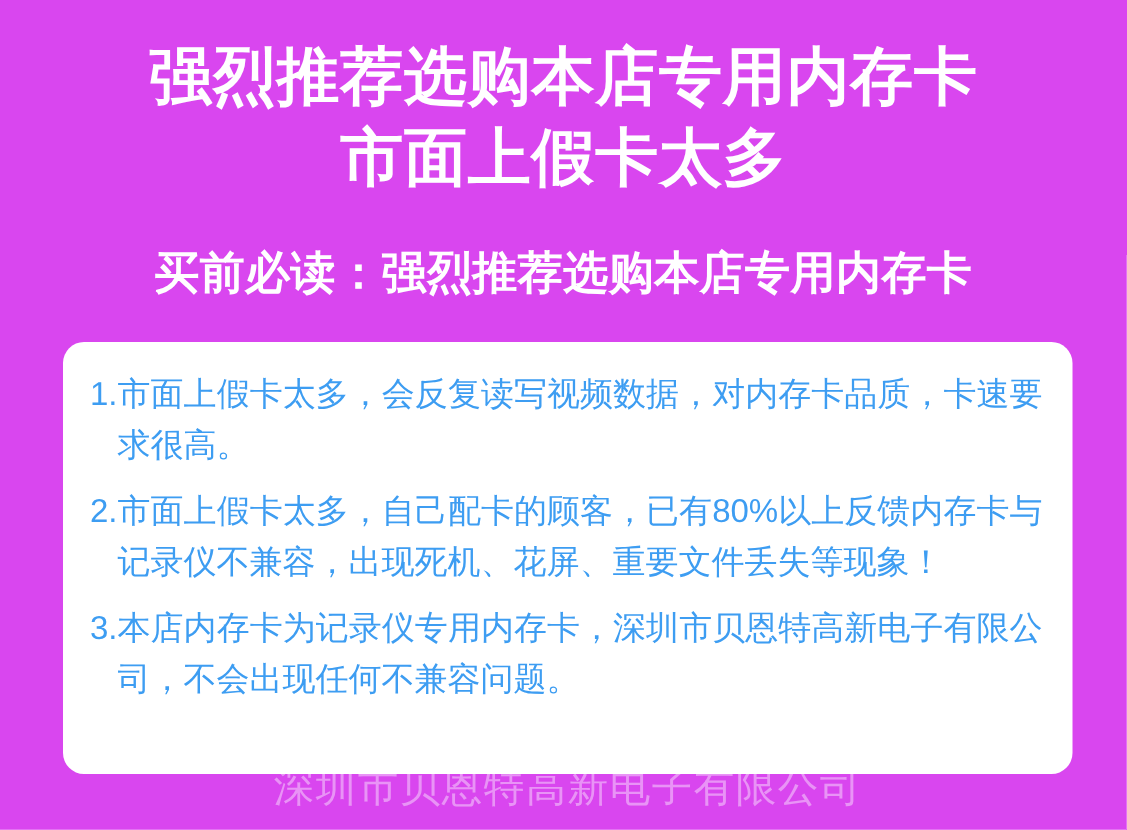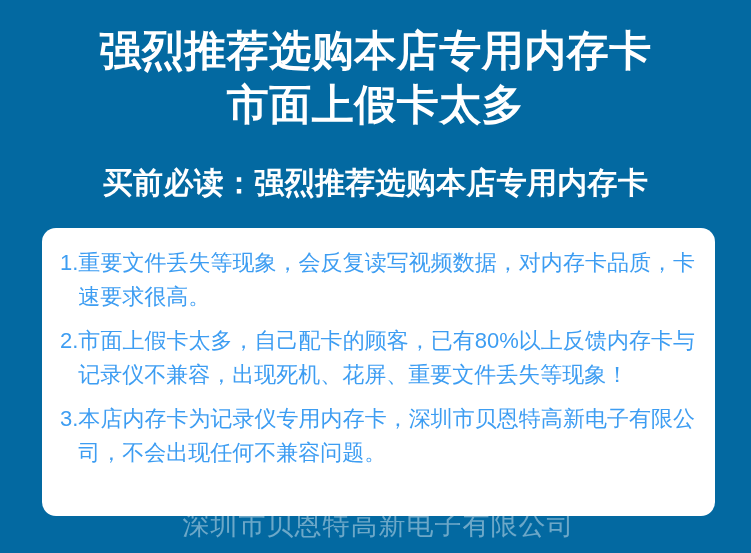--- a/index.html
+++ b/index.html
@@ -10,21 +10,21 @@
     width: 751px;
     height: 553px;
     overflow: hidden;
     font-family: "Liberation Sans", "DejaVu Sans", sans-serif;
   }
 
   #banner {
     position: relative;
     width: 751px;
     height: 553px;
-    background: #0369a1;
+    background: #d946ef;
     box-sizing: border-box;
     overflow: hidden;
   }
 
   
   #headline {
     position: absolute;
     left: 0;
     top: 24px;
     width: 751px;
@@ -120,21 +120,21 @@
     <div class="headline-line">强烈推荐选购本店专用内存卡</div>
     <div class="headline-line">市面上假卡太多</div>
   </div>
 
   <div id="subtitle">买前必读：强烈推荐选购本店专用内存卡</div>
 
   <div id="notice-card">
 
     <div class="notice-item">
       <span class="notice-num">1.</span>
-      <span class="notice-text">重要文件丢失等现象，会反复读写视频数据，对内存卡品质，卡速要求很高。</span>
+      <span class="notice-text">市面上假卡太多，会反复读写视频数据，对内存卡品质，卡速要求很高。</span>
     </div>
 
     <div class="notice-item">
       <span class="notice-num">2.</span>
       <span class="notice-text">市面上假卡太多，自己配卡的顾客，已有80%以上反馈内存卡与记录仪不兼容，出现死机、花屏、重要文件丢失等现象！</span>
     </div>
 
     <div class="notice-item">
       <span class="notice-num">3.</span>
       <span class="notice-text">本店内存卡为记录仪专用内存卡，深圳市贝恩特高新电子有限公司，不会出现任何不兼容问题。</span>

